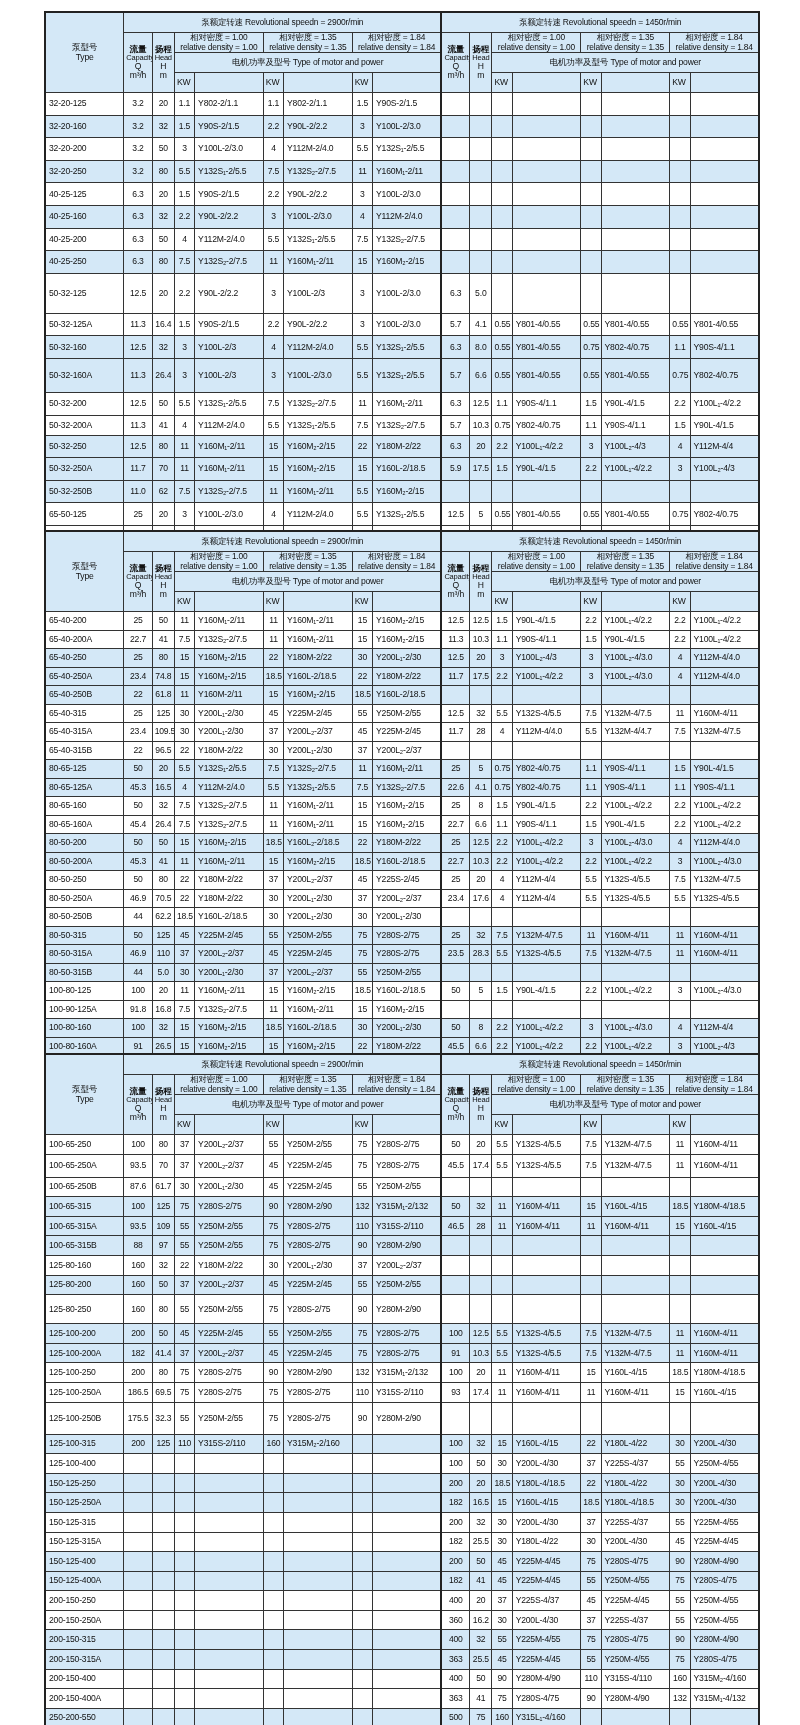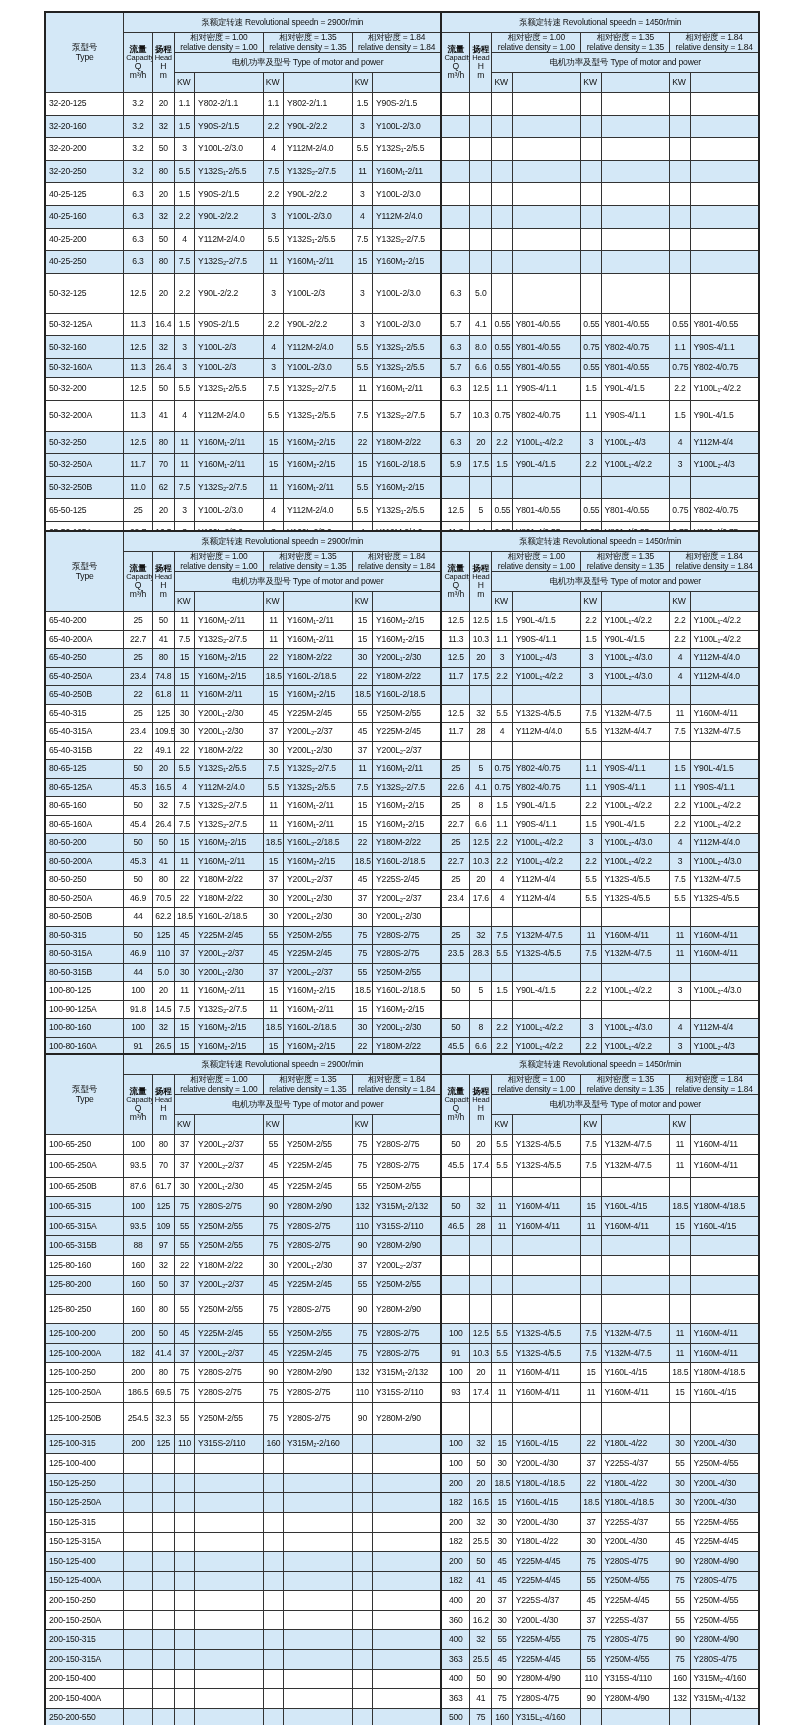--- a/index.html
+++ b/index.html
@@ -319,21 +319,21 @@
           <td class="model">Y132S₁-2/5.5</td>
           <td class="grp-sep">6.3</td>
           <td class="">8.0</td>
           <td class="">0.55</td>
           <td class="model">Y801-4/0.55</td>
           <td class="">0.75</td>
           <td class="model">Y802-4/0.75</td>
           <td class="">1.1</td>
           <td class="model">Y90S-4/1.1</td>
         </tr>
-        <tr class="shaded" style="height:19px">
+        <tr class="shaded" style="height:34px">
           <td class="type">50-32-160A</td>
           <td class="">11.3</td>
           <td class="">26.4</td>
           <td class="">3</td>
           <td class="model">Y100L-2/3</td>
           <td class="">3</td>
           <td class="model">Y100L-2/3.0</td>
           <td class="">5.5</td>
           <td class="model">Y132S₁-2/5.5</td>
           <td class="grp-sep">5.7</td>
@@ -357,21 +357,21 @@
           <td class="model">Y160M₁-2/11</td>
           <td class="grp-sep">6.3</td>
           <td class="">12.5</td>
           <td class="">1.1</td>
           <td class="model">Y90S-4/1.1</td>
           <td class="">1.5</td>
           <td class="model">Y90L-4/1.5</td>
           <td class="">2.2</td>
           <td class="model">Y100L₁-4/2.2</td>
         </tr>
-        <tr style="height:31px">
+        <tr style="height:20px">
           <td class="type">50-32-200A</td>
           <td class="">11.3</td>
           <td class="">41</td>
           <td class="">4</td>
           <td class="model">Y112M-2/4.0</td>
           <td class="">5.5</td>
           <td class="model">Y132S₁-2/5.5</td>
           <td class="">7.5</td>
           <td class="model">Y132S₂-2/7.5</td>
           <td class="grp-sep">5.7</td>
@@ -746,21 +746,21 @@
           <td class="">4</td>
           <td class="model">Y112M-4/4.0</td>
           <td class="">5.5</td>
           <td class="model">Y132M-4/4.7</td>
           <td class="">7.5</td>
           <td class="model">Y132M-4/7.5</td>
         </tr>
         <tr style="height:18.5px">
           <td class="type">65-40-315B</td>
           <td class="">22</td>
-          <td class="">49.1</td>
+          <td class="">96.5</td>
           <td class="">22</td>
           <td class="model">Y180M-2/22</td>
           <td class="">30</td>
           <td class="model">Y200L₁-2/30</td>
           <td class="">37</td>
           <td class="model">Y200L₂-2/37</td>
           <td class="grp-sep"></td>
           <td class=""></td>
           <td class=""></td>
           <td class="model"></td>
@@ -1012,21 +1012,21 @@
           <td class="">1.5</td>
           <td class="model">Y90L-4/1.5</td>
           <td class="">2.2</td>
           <td class="model">Y100L₁-4/2.2</td>
           <td class="">3</td>
           <td class="model">Y100L₂-4/3.0</td>
         </tr>
         <tr style="height:18.5px">
           <td class="type">100-90-125A</td>
           <td class="">91.8</td>
-          <td class="">14.5</td>
+          <td class="">16.8</td>
           <td class="">7.5</td>
           <td class="model">Y132S₂-2/7.5</td>
           <td class="">11</td>
           <td class="model">Y160M₁-2/11</td>
           <td class="">15</td>
           <td class="model">Y160M₂-2/15</td>
           <td class="grp-sep"></td>
           <td class=""></td>
           <td class=""></td>
           <td class="model"></td>
@@ -1454,21 +1454,21 @@
           <td class="">17.4</td>
           <td class="">11</td>
           <td class="model">Y160M-4/11</td>
           <td class="">11</td>
           <td class="model">Y160M-4/11</td>
           <td class="">15</td>
           <td class="model">Y160L-4/15</td>
         </tr>
         <tr style="height:32px">
           <td class="type">125-100-250B</td>
-          <td class="">254.5</td>
+          <td class="">175.5</td>
           <td class="">32.3</td>
           <td class="">55</td>
           <td class="model">Y250M-2/55</td>
           <td class="">75</td>
           <td class="model">Y280S-2/75</td>
           <td class="">90</td>
           <td class="model">Y280M-2/90</td>
           <td class="grp-sep"></td>
           <td class=""></td>
           <td class=""></td>

